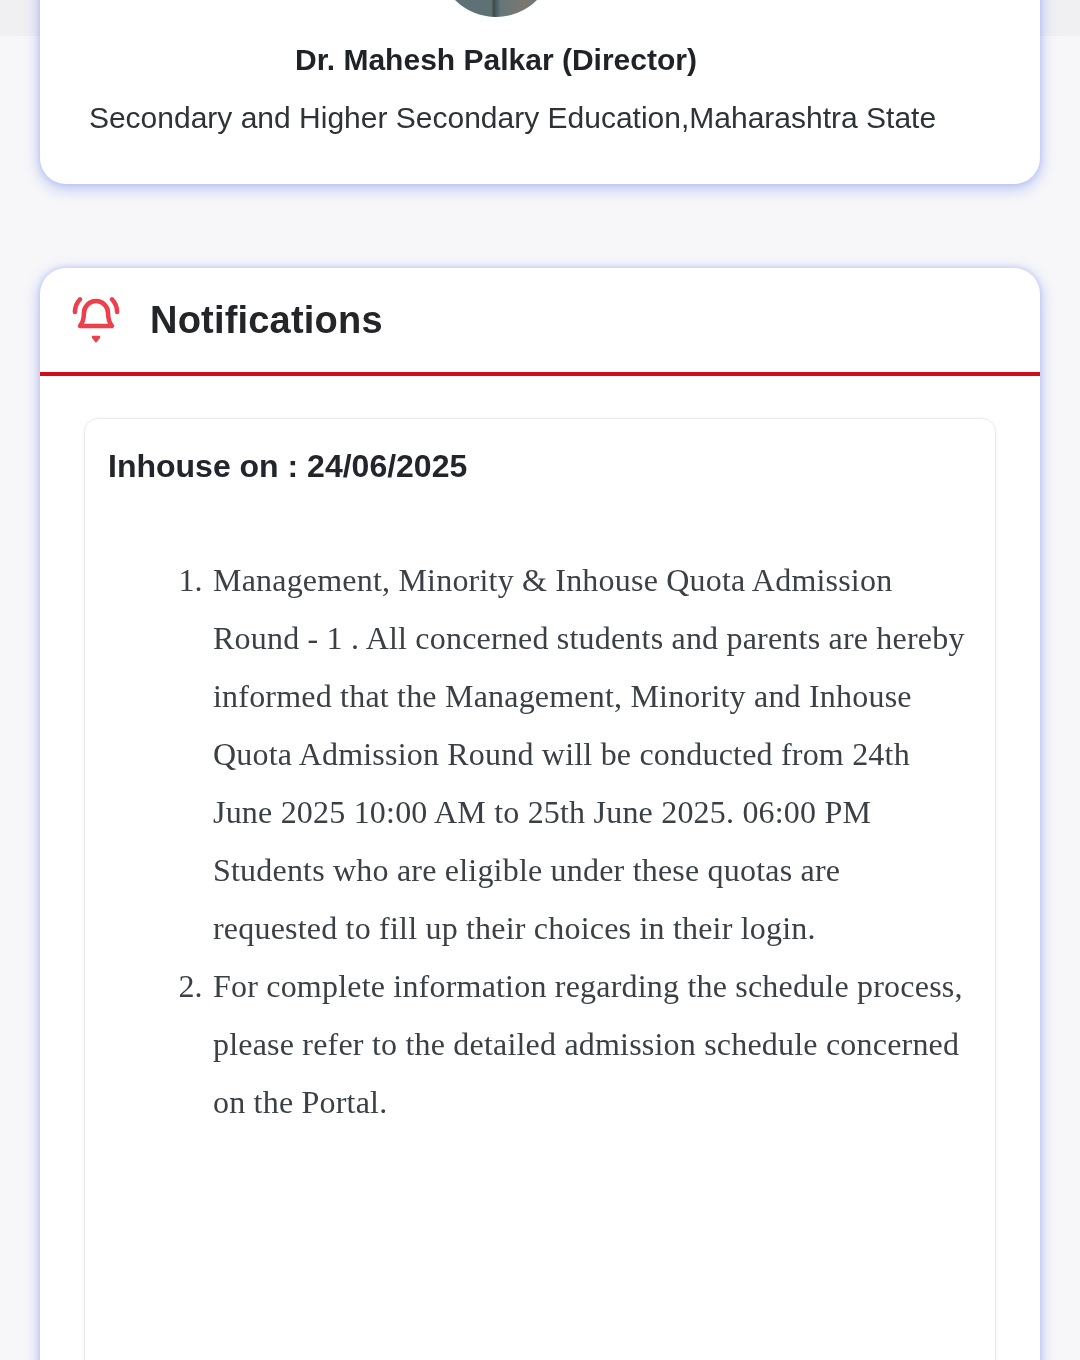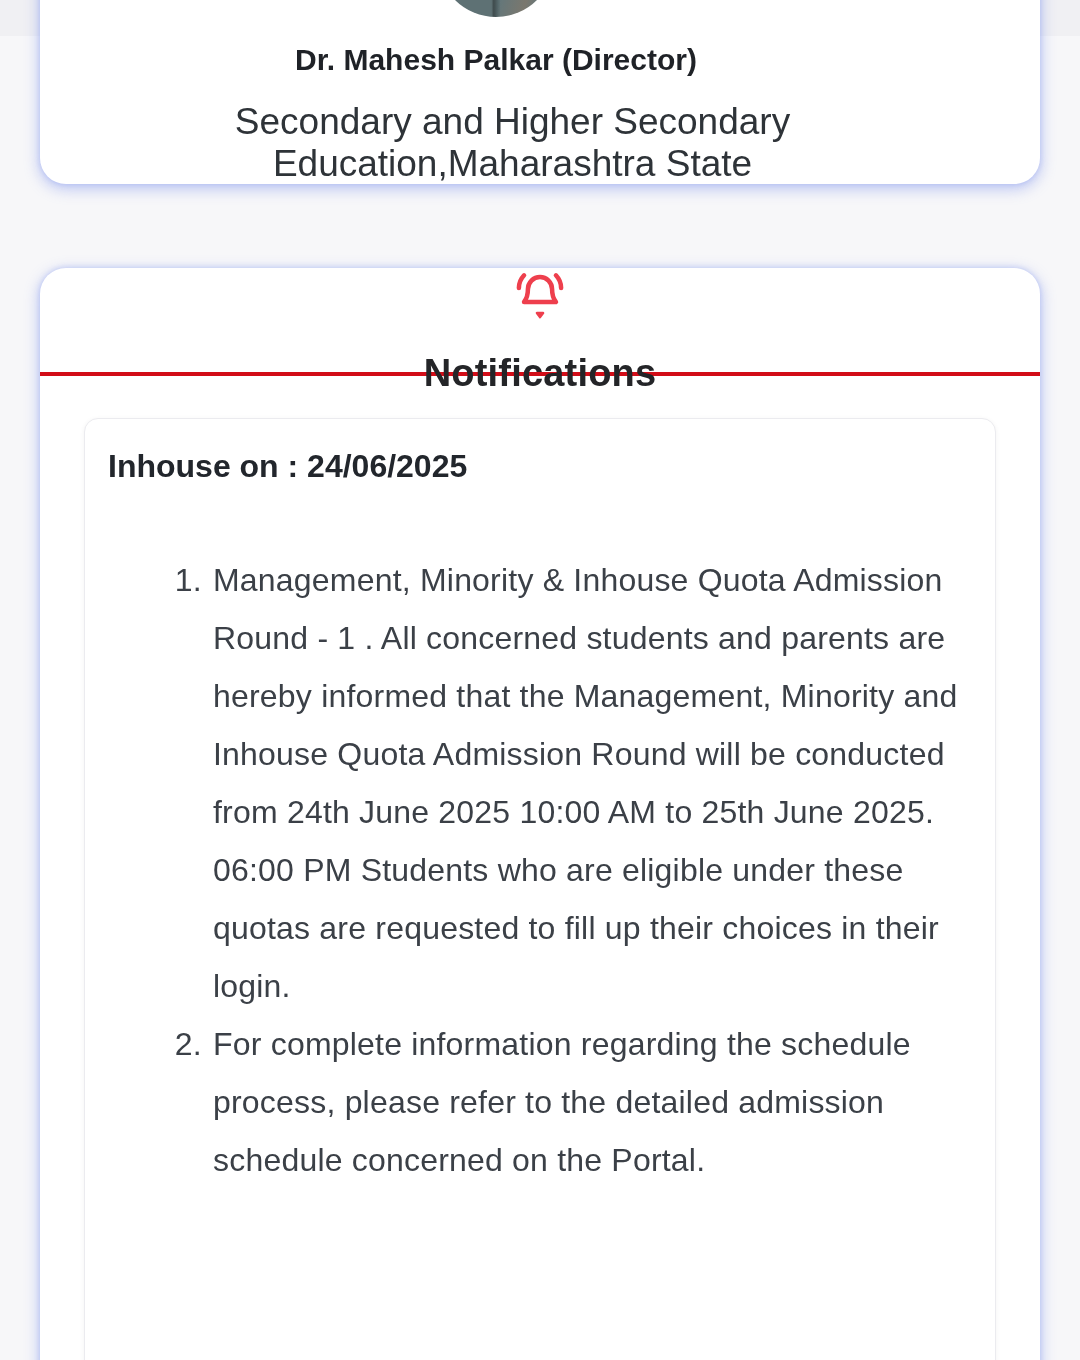--- a/index.html
+++ b/index.html
@@ -33,42 +33,42 @@
       linear-gradient(105deg, rgba(0,0,0,0) 60%, rgba(150,120,95,.45) 78%, rgba(0,0,0,0) 88%),
       linear-gradient(90deg, #5e7174 46%, #3f4b4d 48%, #56696c 52%, #64777a 54%),
       var(--avatar-slate);
   }
   .director-name{
     position:absolute;top:175px;left:0;width:100%;padding-right:88px;
     text-align:center;font-size:30px;font-weight:bold;color:#1f2227;
   }
   .director-sub{
     position:absolute;top:233px;left:0;width:100%;padding-right:55px;
-    text-align:center;font-size:37px;color:#2e3338;
+    text-align:center;font-size:30px;color:#2e3338;
   }
   
   .notif-card{left:40px;top:268px;width:1000px;height:1240px;}
   .notif-header{
-    height:104px;display:flex;align-items:center;gap:28px;padding:0 30px;flex-direction:column;
+    height:104px;display:flex;align-items:center;gap:28px;padding:0 30px;
   }
   .bell{width:52px;height:56px;flex:0 0 auto;}
   .notif-title{font-size:38px;font-weight:bold;color:#242528;letter-spacing:.2px;}
   .red-divider{height:4px;width:100%;background:var(--divider-red);border:0;}
   .notice-card{
     position:absolute;left:44px;right:44px;top:150px;height:1330px;
     background:#fff;border:1px solid #ebebef;border-radius:14px;
     box-shadow:0 1px 5px rgba(0,0,0,.05);
     padding:28px 24px 0 23px;
   }
   .publish-line{font-size:32px;color:var(--text-dark);line-height:38px;}
   .publish-label{font-weight:bold;}
   .publish-date{font-weight:bold;margin-top:32px;}
   .notice-list{
     margin:66px 0 0;padding-left:103px;padding-right:4px;
-    font-size:32px;line-height:58px;color:var(--text-body);letter-spacing:.2px;
+    font-size:32px;line-height:58px;color:var(--text-body);letter-spacing:.2px;font-family:Liberation Serif, serif;
   }
   .notice-list li{margin:0;padding-left:2px;}
 </style>
 </head>
 <body>
 
 <div class="page">
 
   <div class="top-band"></div>
 

